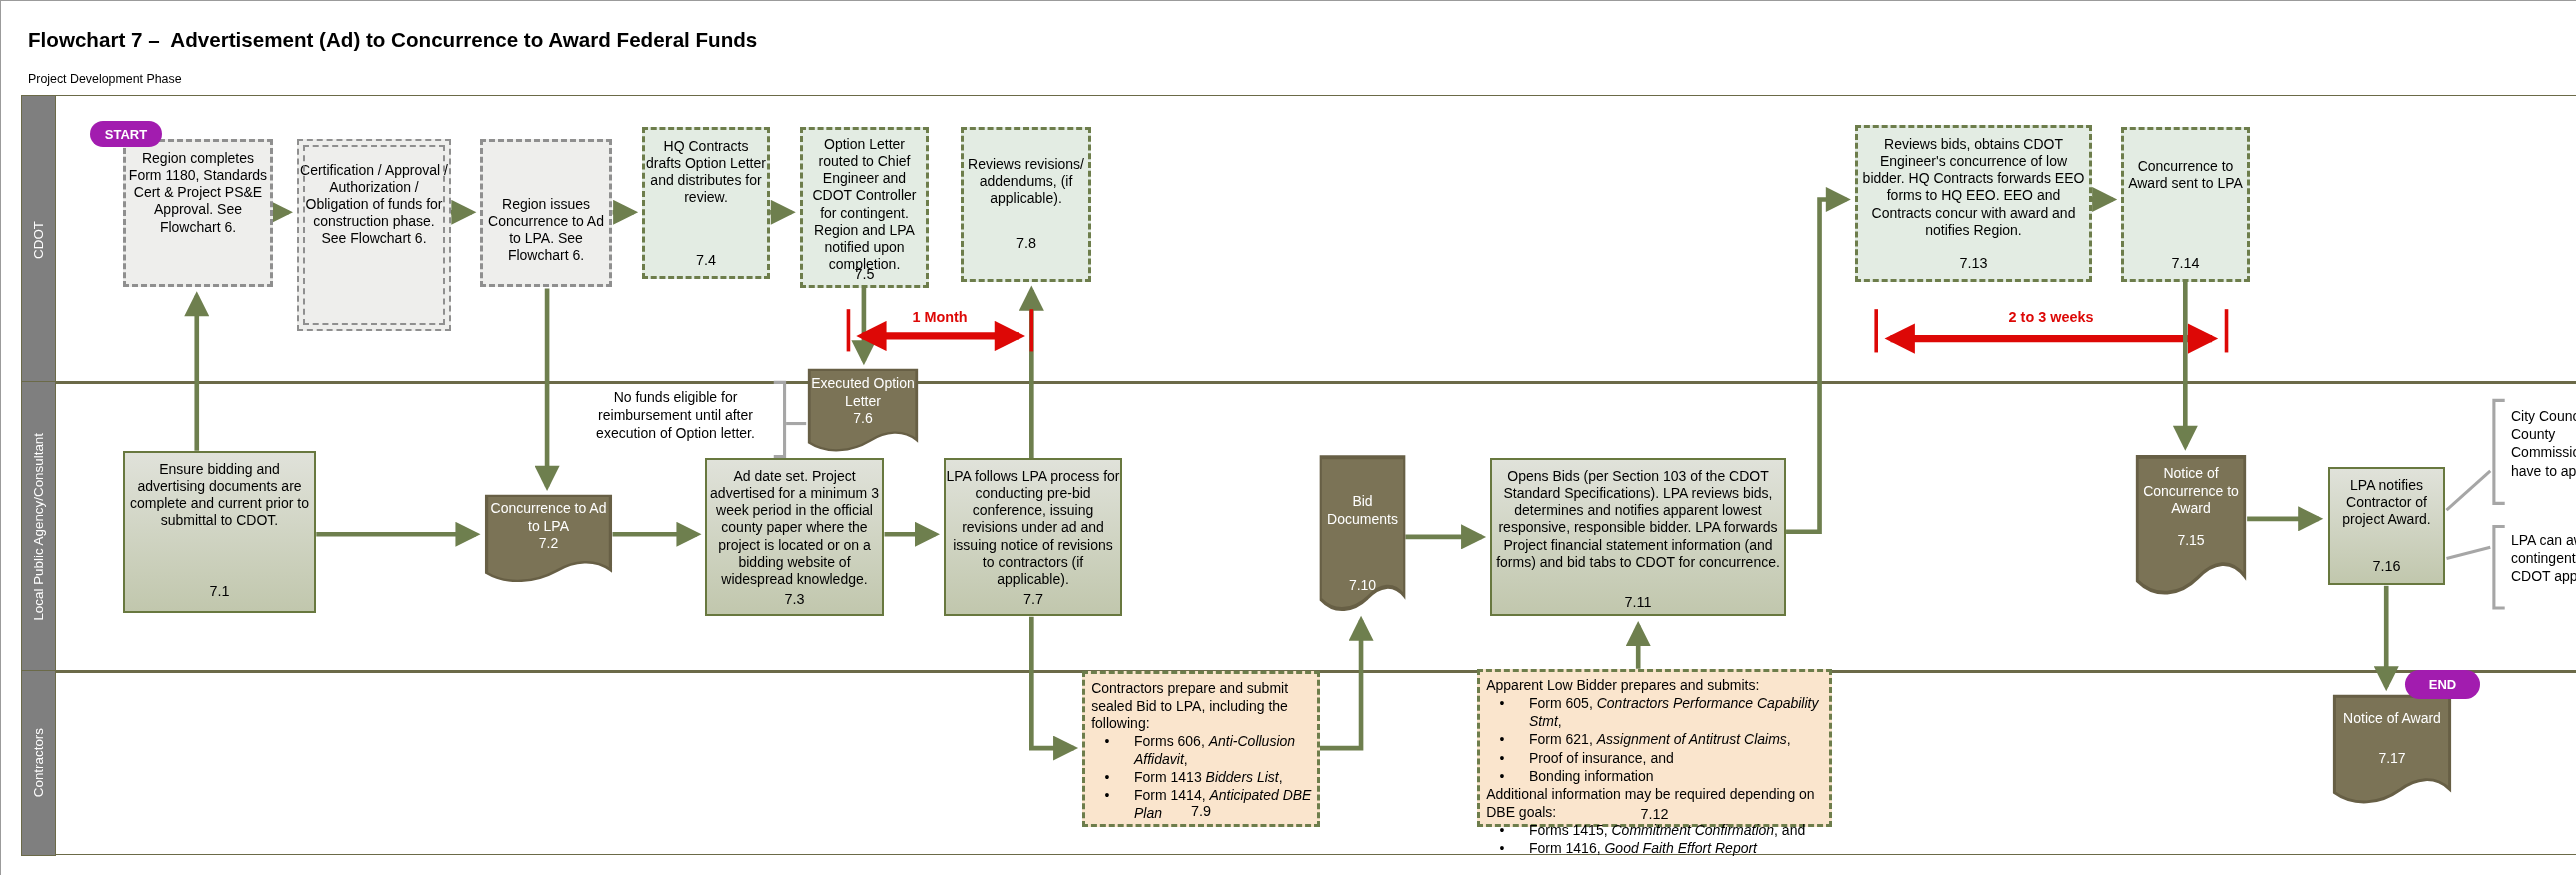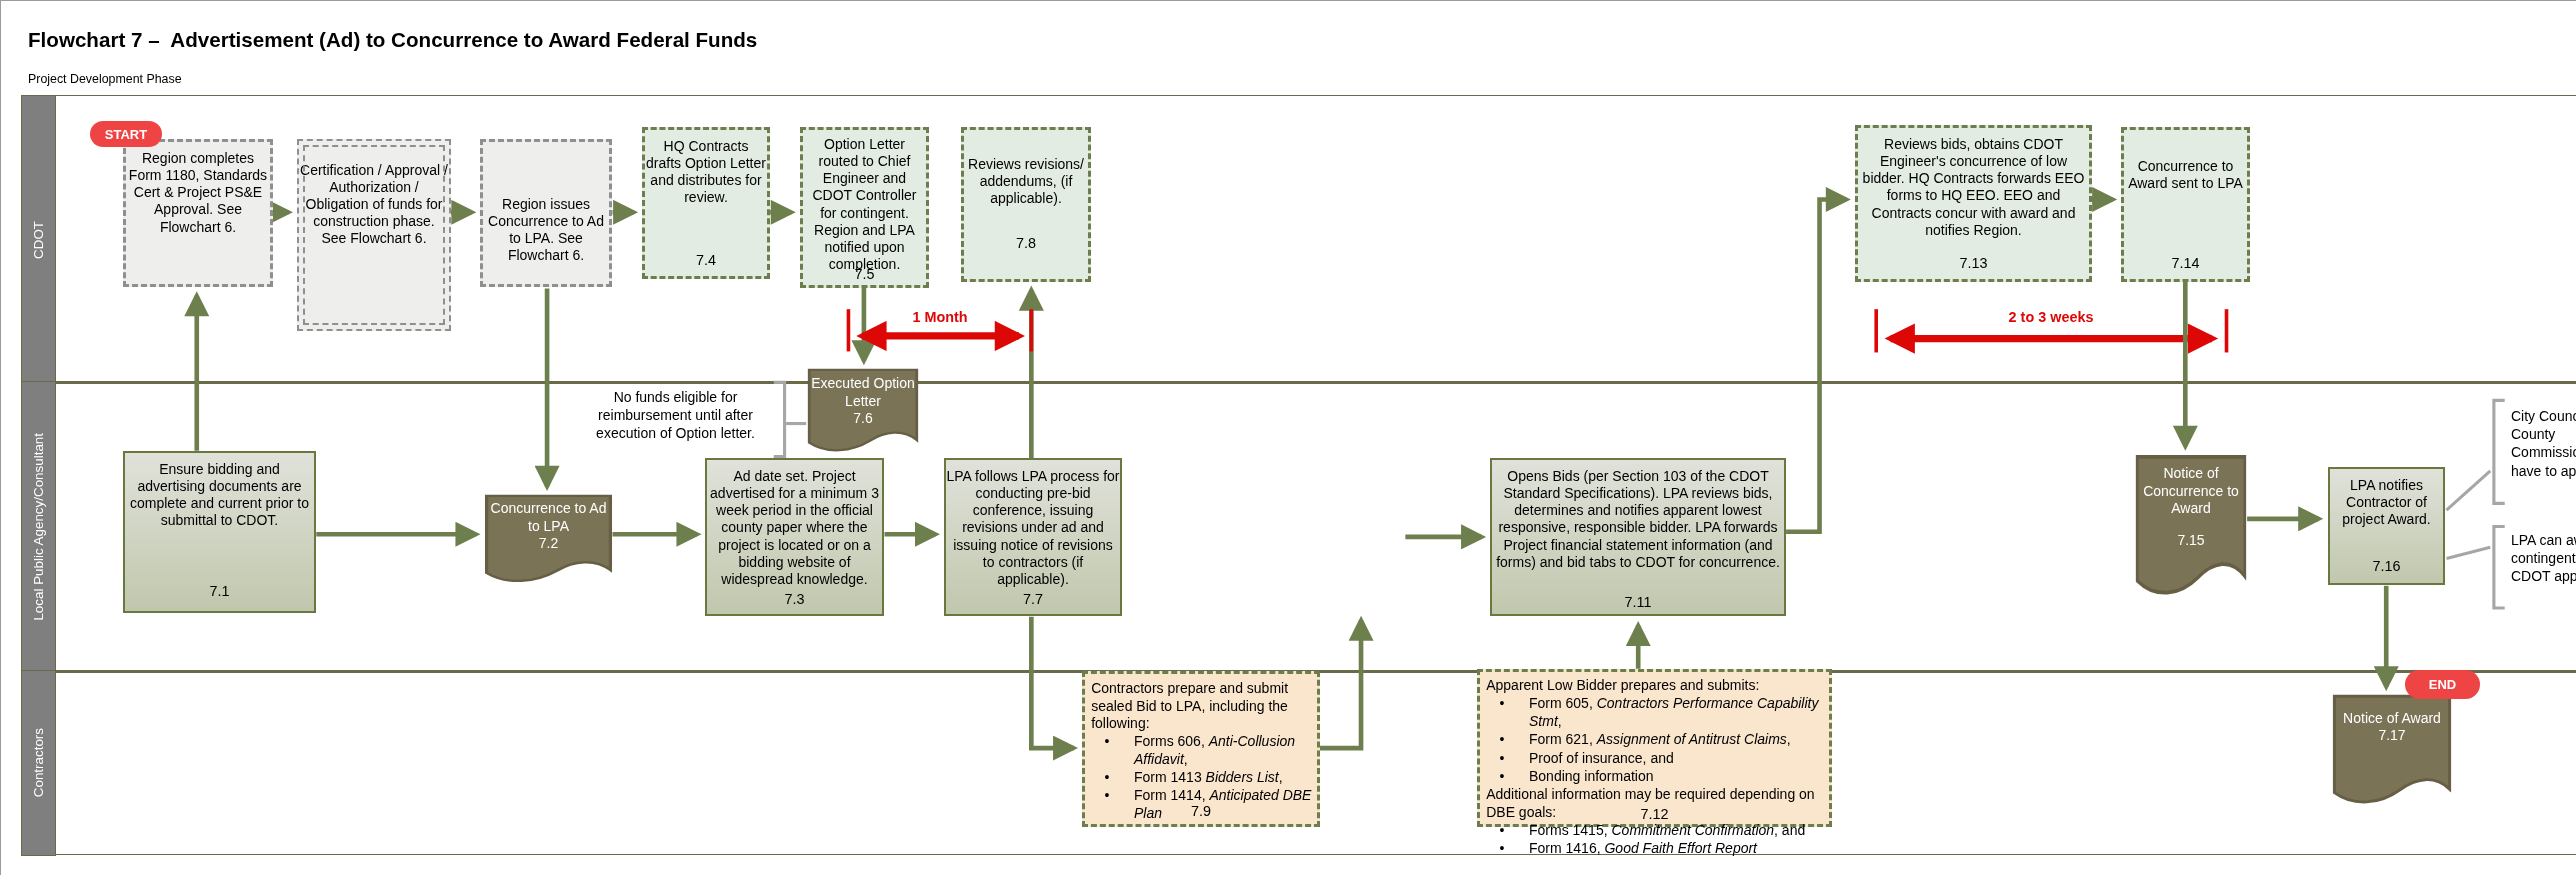--- a/index.html
+++ b/index.html
@@ -35,21 +35,21 @@
   .peachbox .it{font-style:italic;}
   .peachbox .num{position:absolute;bottom:5.2px;left:0;right:0;text-align:center;font-size:14.4px;}
 
   
   .doc{color:#fff;}
   .doc svg{position:absolute;left:0;top:0;width:100%;height:100%;}
   .doc .lbl{position:relative;text-align:center;font-size:14px;line-height:1.25;padding-top:11.3px;}
   .doc .num{position:relative;text-align:center;font-size:14px;}
 
   
-  .pill{background:#ef4444;border-radius:14.4px;color:#fff;font-weight:bold;font-size:13px;
+  .pill{background:#a21caf;border-radius:14.4px;color:#fff;font-weight:bold;font-size:13px;
         display:flex;align-items:center;justify-content:center;}
 
   
   .annot{font-size:14px;line-height:1.3;color:#000;}
   .red-label{color:#dd0806;font-size:14.4px;font-weight:600;text-align:center;transform:translateX(-50%);white-space:nowrap;}
 </style>
 </head>
 <body>
 
 <div id="stage">
@@ -193,20 +193,27 @@
   <div class="abs node gradbox" style="left:704px;top:457px;width:179px;height:158px">
     <div class="t">Ad date set.  Project advertised for a minimum 3 week period in the official county paper where the project is located or on a bidding website of widespread knowledge.</div>
     <div class="num" style="bottom:7.2px">7.3</div>
   </div>
 
   <div class="abs node gradbox" style="left:943px;top:457px;width:178px;height:158px">
     <div class="t">LPA follows LPA process for conducting pre-bid conference, issuing revisions under ad and issuing notice of revisions to contractors (if applicable).</div>
     <div class="num" style="bottom:7.2px">7.7</div>
   </div>
 
+  <div class="abs doc" style="left:1318px;top:453px;width:87px;height:165px">
+    <svg viewBox="0 0 100 100" preserveAspectRatio="none">
+      <path d="M2,2 L98,2 L98,86 C86,78 70,79 56,87 C40,95 18,97 2,88 Z" fill="#7b7356" stroke="#675f45" stroke-width="2.5"></path>
+    </svg>
+    <div class="lbl" style="padding-top:39px">Bid Documents</div>
+    <div class="num" style="margin-top:49px">7.10</div>
+  </div>
 
   <div class="abs node gradbox" style="left:1489px;top:457px;width:296px;height:158px">
     <div class="t">Opens Bids (per Section 103 of the CDOT Standard Specifications).  LPA reviews bids, determines and notifies apparent lowest responsive, responsible bidder. LPA forwards Project financial statement information (and forms) and bid tabs to CDOT for concurrence.</div>
     <div class="num" style="bottom:4.1px">7.11</div>
   </div>
 
   <div class="abs doc" style="left:2134px;top:453px;width:112px;height:149px">
     <svg viewBox="0 0 100 100" preserveAspectRatio="none">
       <path d="M2,2 L98,2 L98,82 C86,70 70,72 56,83 C40,95 18,97 2,85 Z" fill="#7b7356" stroke="#675f45" stroke-width="2.5"></path>
     </svg>
@@ -244,21 +251,21 @@
         <div class="blk-li"><span>Form 1416, </span><span class="it">Good Faith Effort Report</span></div>
       </div>
     <div class="num" style="bottom:2.1px">7.12</div>
   </div>
 
   <div class="abs doc" style="left:2331px;top:693px;width:120px;height:116px">
     <svg viewBox="0 0 100 100" preserveAspectRatio="none">
       <path d="M2,2 L98,2 L98,82 C86,70 70,72 56,83 C40,95 18,97 2,85 Z" fill="#7b7356" stroke="#675f45" stroke-width="2.5"></path>
     </svg>
     <div class="lbl" style="padding-top:15.5px">Notice of Award</div>
-    <div class="num" style="">7.17</div>
+    <div class="num" style="margin-top:23px">7.17</div>
   </div>
 
   <div class="abs pill" style="left:2404px;top:669px;width:75px;height:29px">
     <span>END</span>
   </div>
 
 </div>
 
 
 </body></html>

